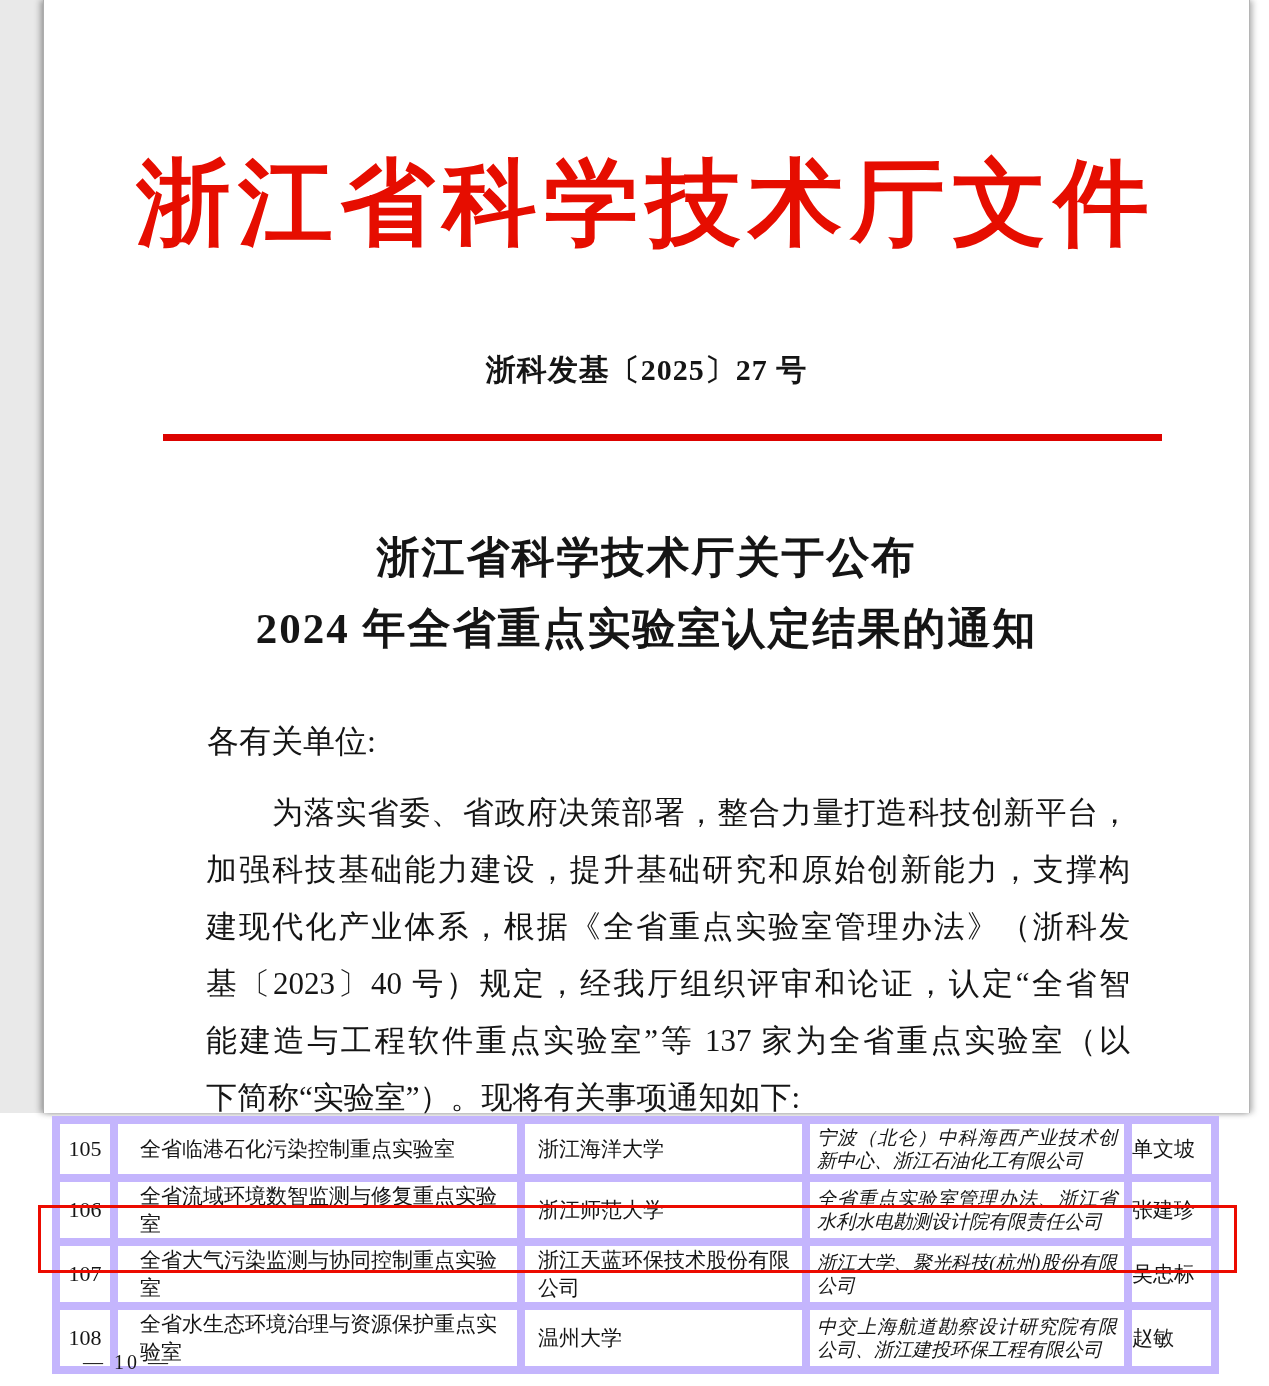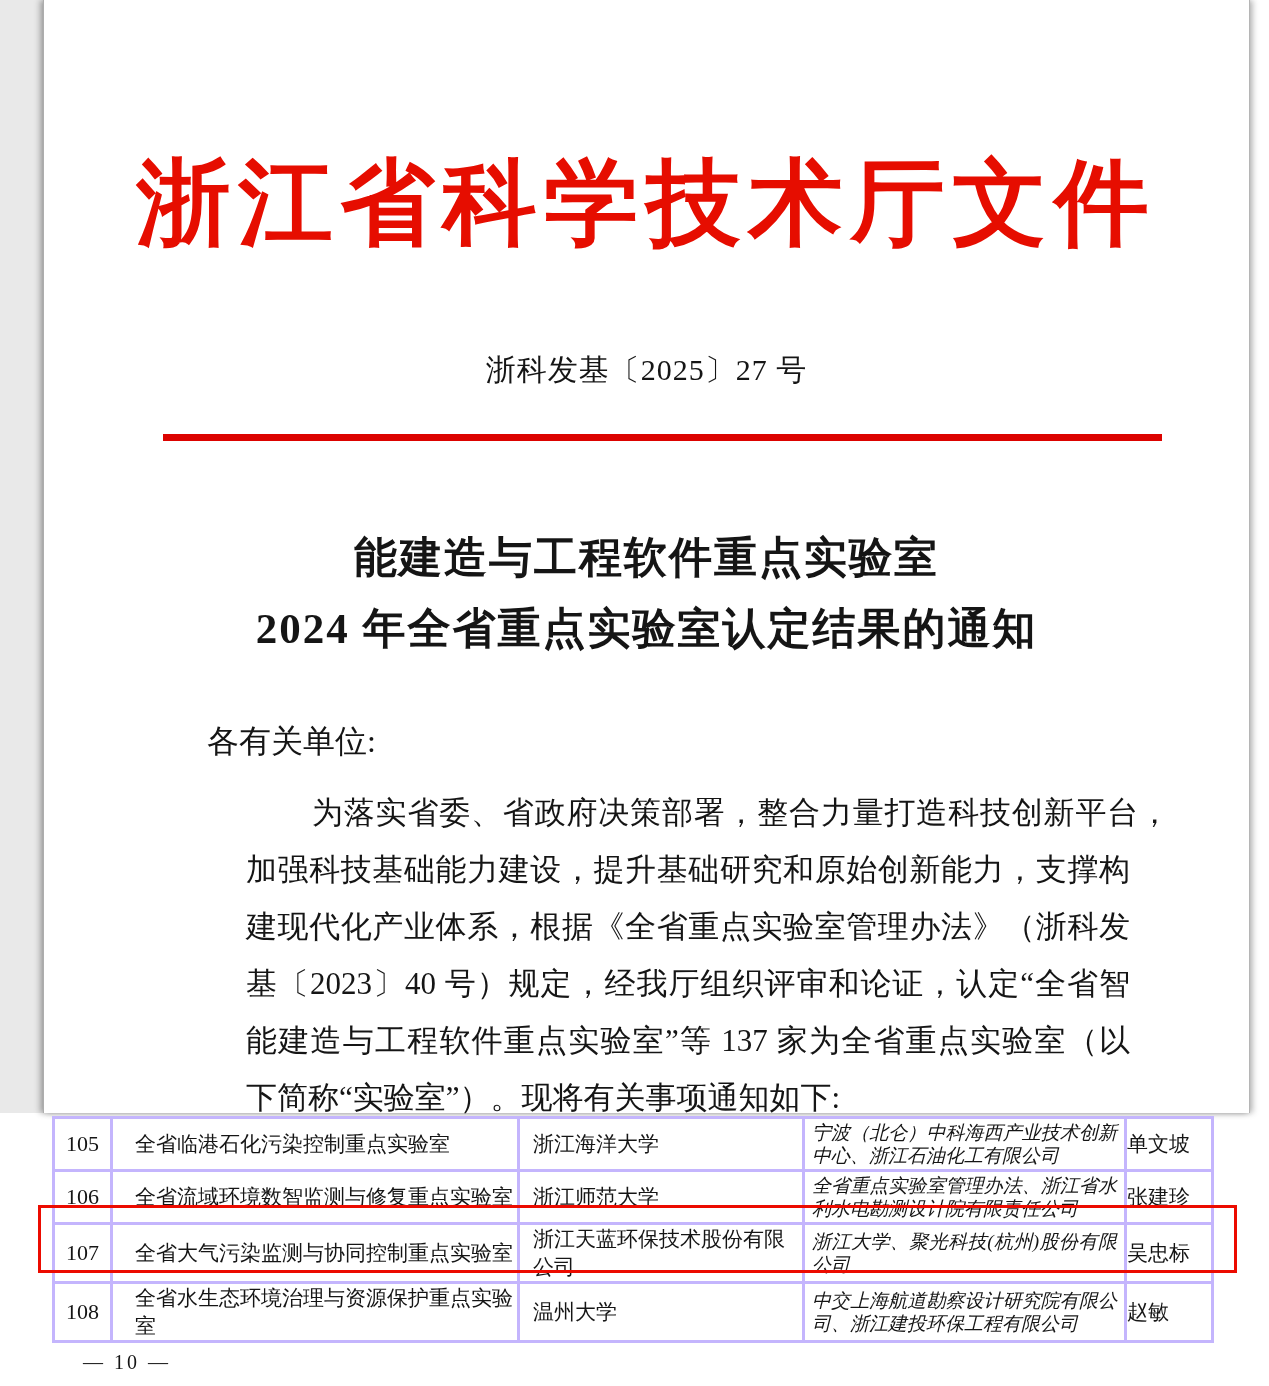--- a/index.html
+++ b/index.html
@@ -20,50 +20,50 @@
     box-shadow:-3px 0 6px rgba(0,0,0,.30), 3px 0 6px rgba(0,0,0,.25);
   }
   .banner{
     position:absolute;top:140px;left:0;width:100%;
     text-align:center;font-size:94px;font-weight:bold;
     letter-spacing:8px;color:var(--title-red,#e60d00);
     white-space:nowrap;
   }
   .doc-number{
     position:absolute;top:350px;left:0;width:100%;
-    text-align:center;font-size:30px;font-weight:normal;letter-spacing:1px;
+    text-align:center;font-size:30px;font-weight:bold;letter-spacing:1px;
   }
   .red-rule{
     position:absolute;top:434px;left:119px;width:999px;height:7px;
     background:var(--rule-red,#dc0300);
   }
   .notice-title{
     position:absolute;top:522px;left:0;width:100%;
     text-align:center;font-weight:bold;font-size:43px;line-height:71px;
     letter-spacing:2px;
   }
   .salutation{
     position:absolute;top:720px;left:163px;font-size:32px;
   }
   .body-text{
     position:absolute;top:784px;left:162px;width:924px;font-size:31px;
   }
   .body-line{
     height:57px;line-height:57px;
-    text-align:justify;text-align-last:justify;margin-left:40px;
+    text-align:justify;text-align-last:justify;
   }
   .body-line.first{padding-left:66px;width:858px;}
   .body-line.last{text-align-last:left;}
   
   .doc-table{
     position:absolute;left:52px;top:1116px;width:1159px;
     border-collapse:collapse;table-layout:fixed;
   }
   .doc-table td{
-    border:3px solid #c4b5fd;font-size:21px;overflow:hidden;
+    border:8px solid #c4b5fd;font-size:21px;overflow:hidden;
     padding:0;vertical-align:middle;
   }
   .doc-table tr.r1 td{height:44px;}
   .doc-table tr.r2 td{height:45px;}
   .doc-table tr.r3 td{height:51px;}
   .doc-table tr.r4 td{height:47px;}
   td.c-no{text-align:center;font-size:22px;}
   td.c-lab{padding-left:22px;}
   td.c-inst{padding-left:13px;}
   td.c-partners{padding:2px 7px;font-size:19px;line-height:23px;text-align:justify;font-style:italic;}
@@ -80,21 +80,21 @@
 </style>
 </head>
 <body>
 
 <div class="top-region">
   <div class="sheet">
     <div class="banner">浙江省科学技术厅文件</div>
     <div class="doc-number">浙科发基〔2025〕27 号</div>
     <div class="red-rule"></div>
     <div class="notice-title">
-      <div>能建造与工程软件重点实验室</div>
+      <div>浙江省科学技术厅关于公布</div>
       <div>2024 年全省重点实验室认定结果的通知</div>
     </div>
     <div class="salutation">各有关单位:</div>
     <div class="body-text">
       <div class="body-line first">为落实省委、省政府决策部署，整合力量打造科技创新平台，</div>
       <div class="body-line">加强科技基础能力建设，提升基础研究和原始创新能力，支撑构</div>
       <div class="body-line">建现代化产业体系，根据《全省重点实验室管理办法》（浙科发</div>
       <div class="body-line">基〔2023〕40 号）规定，经我厅组织评审和论证，认定“全省智</div>
       <div class="body-line">能建造与工程软件重点实验室”等 137 家为全省重点实验室（以</div>
       <div class="body-line last">下简称“实验室”）。现将有关事项通知如下:</div>

